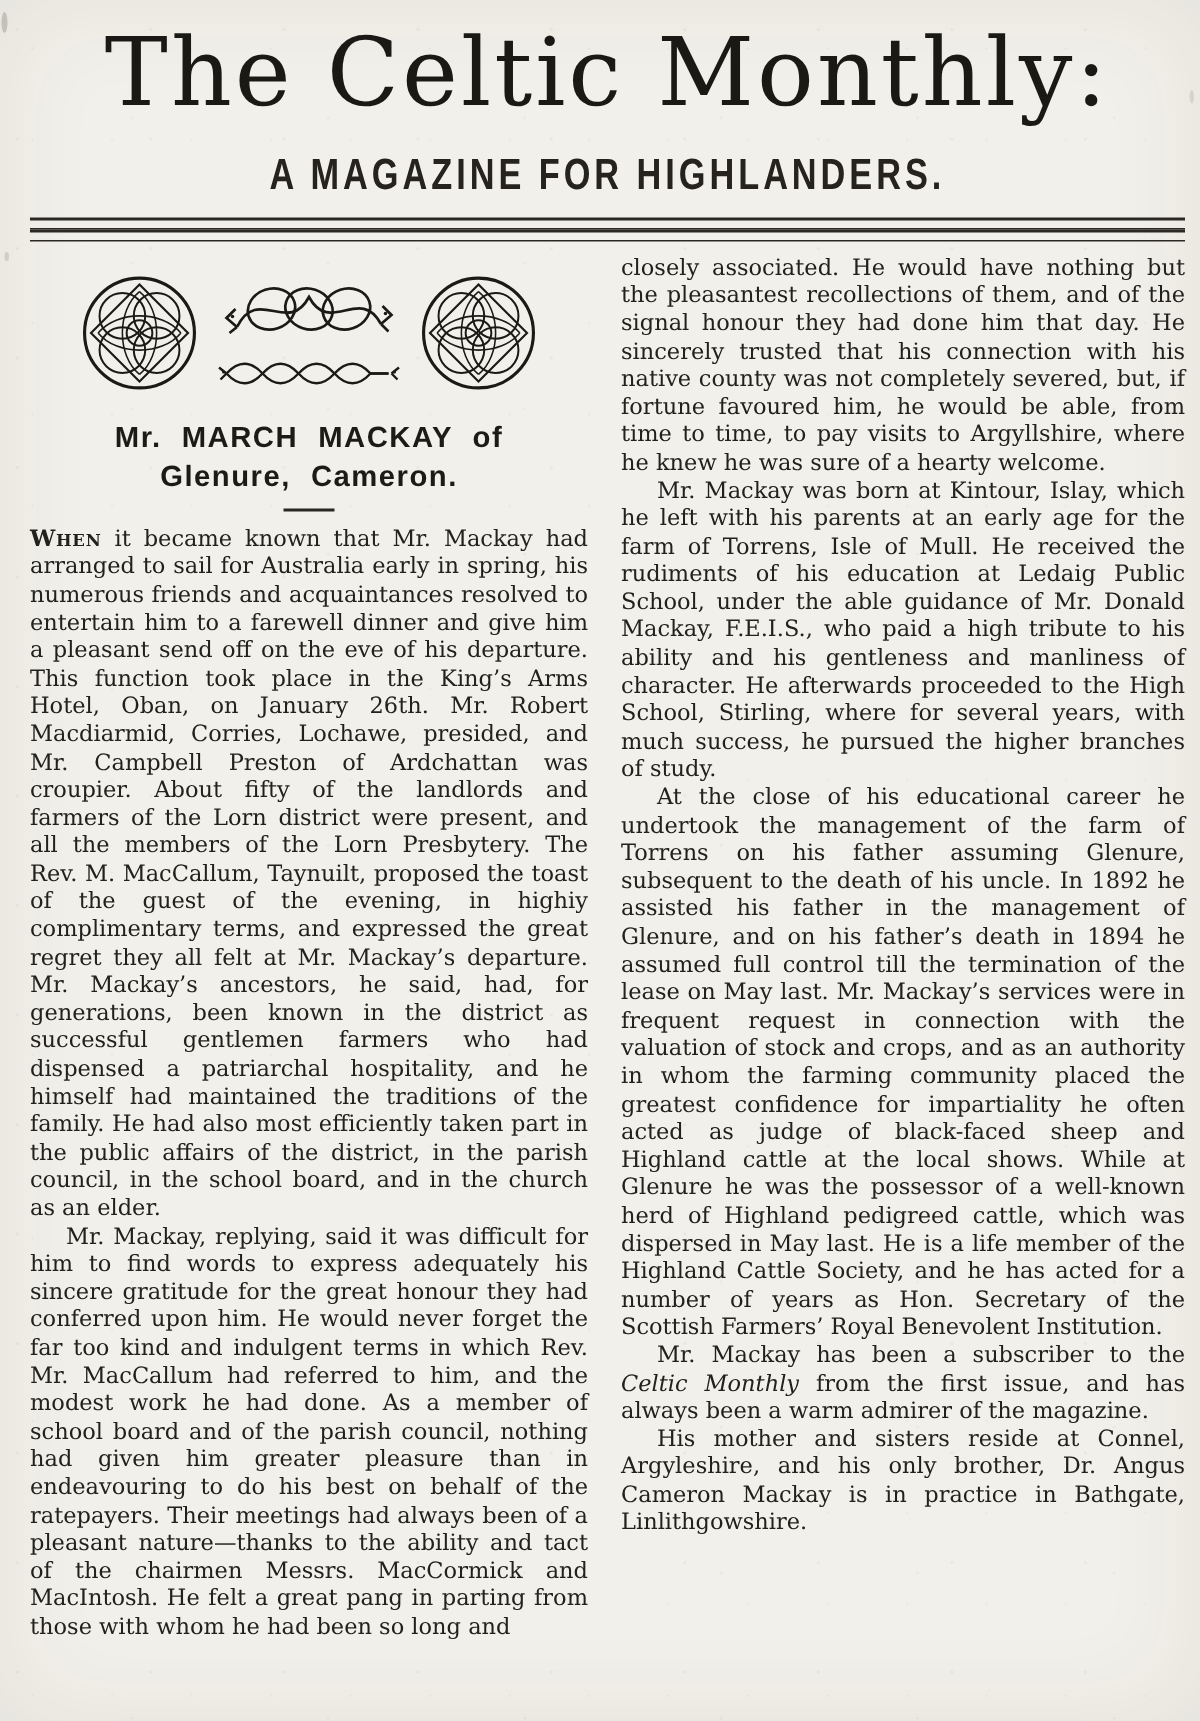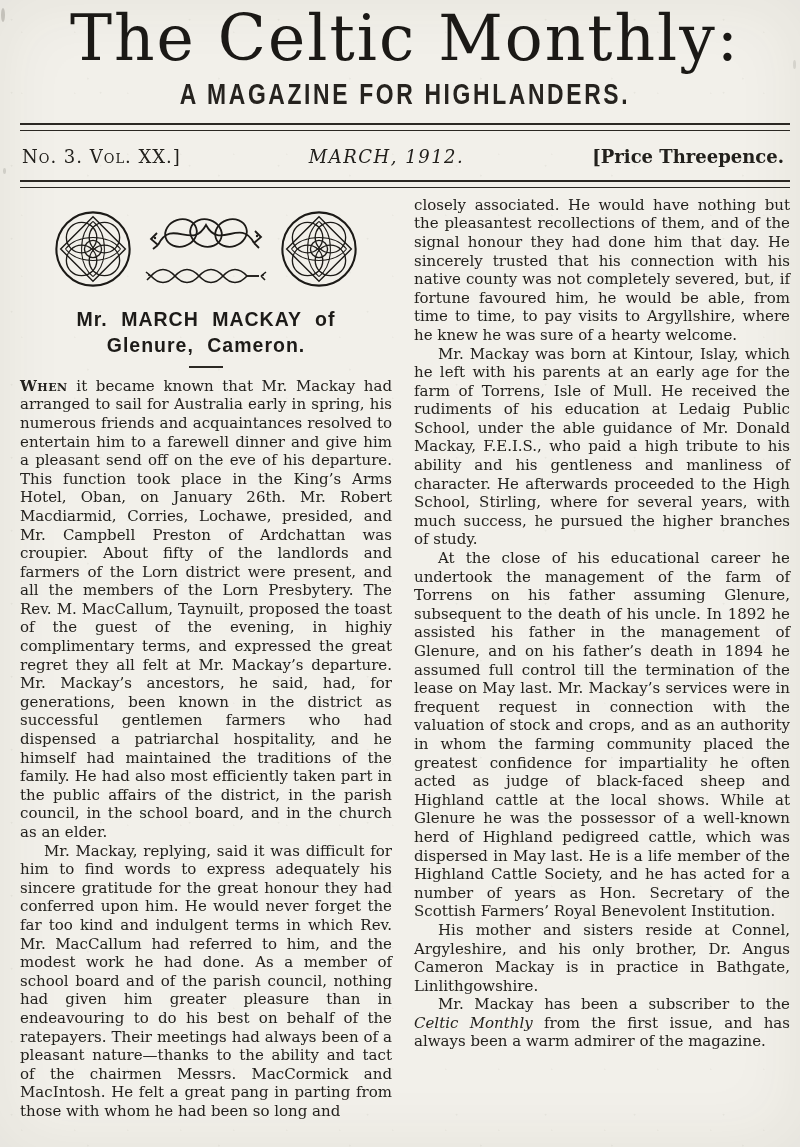--- a/index.html
+++ b/index.html
@@ -15,30 +15,30 @@
       radial-gradient(circle at 13% 27%, rgba(45,38,25,.05) 0.6px, transparent 1.3px),
       radial-gradient(circle at 67% 81%, rgba(45,38,25,.045) 0.6px, transparent 1.3px),
       radial-gradient(circle at 41% 53%, rgba(45,38,25,.04) 0.5px, transparent 1.1px);
     background-size:89px 73px,131px 97px,53px 61px;
     box-shadow:inset 0 0 70px rgba(60,50,30,0.07);
     color:#22201c;
     font-family:"DejaVu Serif", serif;
   }
   .masthead{text-align:center;}
   .mag-title{
-    margin:0 0 0;
+    margin:10px 0 0;
     font-family:"DejaVu Serif", serif;
     font-weight:normal;
     font-size:63px;
     line-height:1.25;
     letter-spacing:2px;
     color:#1b1916;
     white-space:nowrap;
   }
-  .mag-subtitle-wrap{margin-top:0;text-align:center;}
+  .mag-subtitle-wrap{margin-top:12px;text-align:center;}
   .mag-subtitle{
     display:inline-block;
     font-family:"Liberation Sans", sans-serif;
     font-weight:bold;
     font-size:26px;
     letter-spacing:3px;
     transform:scale(.88,1.12);
     transform-origin:center;
     color:#26231f;
     white-space:nowrap;
@@ -100,25 +100,20 @@
 
   <header class="masthead">
     <h1 class="mag-title">The Celtic Monthly:</h1>
     <div class="mag-subtitle-wrap">
       <span class="mag-subtitle">A MAGAZINE FOR HIGHLANDERS.</span>
     </div>
   </header>
 
   <div class="rule rule-top"></div>
 
-  <div class="issue-row">
-    <span class="issue-no">No. 3.  Vol. XX.]</span>
-    <span class="issue-date">MARCH, 1912.</span>
-    <span class="issue-price">[Price Threepence.</span>
-  </div>
 
   <div class="rule rule-mid"></div>
 
   <main class="columns">
 
     <section class="col col-left">
       <div class="ornaments">
         <svg width="78" height="78" viewBox="0 0 82 82">
           <circle cx="41" cy="41" r="38.5" stroke-width="2.2"></circle>
           <path d="M41,7 L75,41 L41,75 L7,41 Z" stroke-width="1.5"></path>
@@ -168,18 +163,18 @@
       <div class="heading-divider"></div>
 
       <p class="body-p"><span class="lead-caps">When</span><span> it became known that Mr. Mackay had arranged to sail for Australia early in spring, his numerous friends and acquaintances resolved to entertain him to a farewell dinner and give him a pleasant send off on the eve of his departure.  This function took place in the King’s Arms Hotel, Oban, on January 26th.  Mr. Robert Macdiarmid, Corries, Lochawe, presided, and Mr. Campbell Preston of Ardchattan was croupier.  About fifty of the landlords and farmers of the Lorn district were present, and all the members of the Lorn Presbytery.  The Rev. M. MacCallum, Taynuilt, proposed the toast of the guest of the evening, in highiy complimentary terms, and expressed the great regret they all felt at Mr. Mackay’s departure. Mr. Mackay’s ancestors, he said, had, for generations, been known in the district as successful gentlemen farmers who had dispensed a patriarchal hospitality, and he himself had maintained the traditions of the family.  He had also most efficiently taken part in the public affairs of the district, in the parish council, in the school board, and in the church as an elder.</span></p>
       <p class="body-p indent">Mr. Mackay, replying, said it was difficult for him to find words to express adequately his sincere gratitude for the great honour they had conferred upon him.  He would never forget the far too kind and indulgent terms in which Rev. Mr. MacCallum had referred to him, and the modest work he had done.  As a member of school board and of the parish council, nothing had given him greater pleasure than in endeavouring to do his best on behalf of the ratepayers.  Their meetings had always been of a pleasant nature—thanks to the ability and tact of the chairmen Messrs. MacCormick and MacIntosh.  He felt a great pang in parting from those with whom he had been so long and</p>
     </section>
 
     <section class="col col-right">
       <p class="body-p">closely associated.  He would have nothing but the pleasantest recollections of them, and of the signal honour they had done him that day. He sincerely trusted that his connection with his native county was not completely severed, but, if fortune favoured him, he would be able, from time to time, to pay visits to Argyllshire, where he knew he was sure of a hearty welcome.</p>
       <p class="body-p indent">Mr. Mackay was born at Kintour, Islay, which he left with his parents at an early age for the farm of Torrens, Isle of Mull.  He received the rudiments of his education at Ledaig Public School, under the able guidance of Mr. Donald Mackay, F.E.I.S., who paid a high tribute to his ability and his gentleness and manliness of character.  He afterwards proceeded to the High School, Stirling, where for several years, with much success, he pursued the higher branches of study.</p>
       <p class="body-p indent">At the close of his educational career he undertook the management of the farm of Torrens on his father assuming Glenure, subsequent to the death of his uncle.  In 1892 he assisted his father in the management of Glenure, and on his father’s death in 1894 he assumed full control till the termination of the lease on May last.  Mr. Mackay’s services were in frequent request in connection with the valuation of stock and crops, and as an authority in whom the farming community placed the greatest confidence for impartiality he often acted as judge of black-faced sheep and Highland cattle at the local shows.  While at Glenure he was the possessor of a well-known herd of Highland pedigreed cattle, which was dispersed in May last.  He is a life member of the Highland Cattle Society, and he has acted for a number of years as Hon. Secretary of the Scottish Farmers’ Royal Benevolent Institution.</p>
+      <p class="body-p indent"><span>Mr. Mackay has been a subscriber to the </span><em class="mag-ref">Celtic Monthly</em><span> from the first issue, and has always been a warm admirer of the magazine.</span></p>
       <p class="body-p indent">His mother and sisters reside at Connel, Argyleshire, and his only brother, Dr. Angus Cameron Mackay is in practice in Bathgate, Linlithgowshire.</p>
-      <p class="body-p indent"><span>Mr. Mackay has been a subscriber to the </span><em class="mag-ref">Celtic Monthly</em><span> from the first issue, and has always been a warm admirer of the magazine.</span></p>
     </section>
 
   </main>
 </div>
 
 </body></html>

